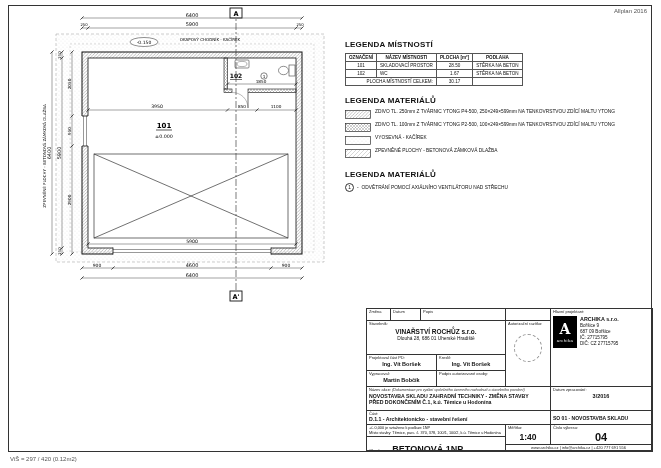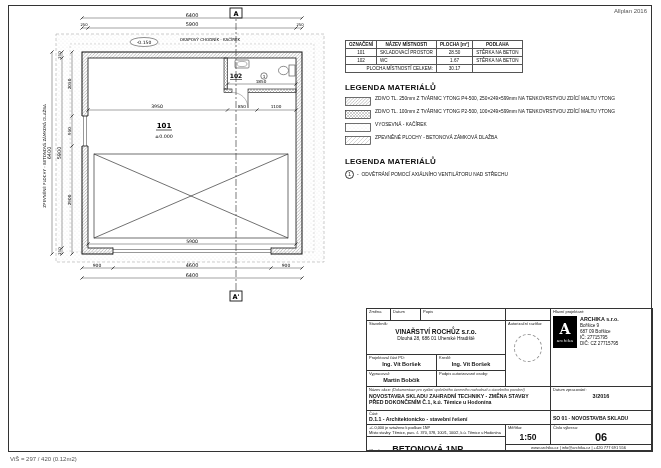--- a/index.html
+++ b/index.html
@@ -180,20 +180,21 @@
       <text x="247" y="76.6" font-size="4.2" text-anchor="middle">1850</text>
       <text x="178" y="236.6" font-size="4.6" text-anchor="middle">5900</text>
       <text x="83" y="260.5" font-size="4.5" text-anchor="middle">900</text>
       <text x="178" y="260.5" font-size="5" text-anchor="middle">4600</text>
       <text x="272" y="260.5" font-size="4.5" text-anchor="middle">900</text>
       <text x="178" y="270.5" font-size="5" text-anchor="middle">6400</text>
     </g>
   </svg>
 
   <div class="legends">
+    <div class="lg-title">LEGENDA MÍSTNOSTÍ</div>
     <table class="rooms-table">
       <thead>
         <tr>
           <th>OZNAČENÍ</th>
           <th>NÁZEV MÍSTNOSTI</th>
           <th>PLOCHA [m²]</th>
           <th>PODLAHA</th>
         </tr>
       </thead>
       <tbody>
@@ -332,25 +333,25 @@
       <div>Místo stavby: Těmice, parc. č. 370, 378, 100/1, 100/2, k.ú. Těmice u Hodonína</div>
     </div>
 
     <div class="tb-cell" style="left:0;top:128px;width:139px;height:14px;">
       <span class="tb-label" style="display:inline-block;">Obsah:</span>
       <span class="tb-big">BETONOVÁ 1NP</span>
     </div>
 
     <div class="tb-cell" style="left:139px;top:116px;width:45px;height:20px;">
       <span class="tb-label">Měřítko:</span>
-      <span class="tb-scale">1:50</span>
+      <span class="tb-scale">1:40</span>
     </div>
 
     <div class="tb-cell" style="left:184px;top:116px;width:101px;height:20px;">
       <span class="tb-label">Číslo výkresu:</span>
-      <span class="tb-num">06</span>
+      <span class="tb-num">04</span>
     </div>
 
     <div class="tb-cell" style="left:139px;top:136px;width:146px;height:6px;padding:0;">
       <span class="tb-contact">www.archika.cz | info@archika.cz | +420 777 691 556</span>
     </div>
   </div>
 </div>
 
 </body></html>

